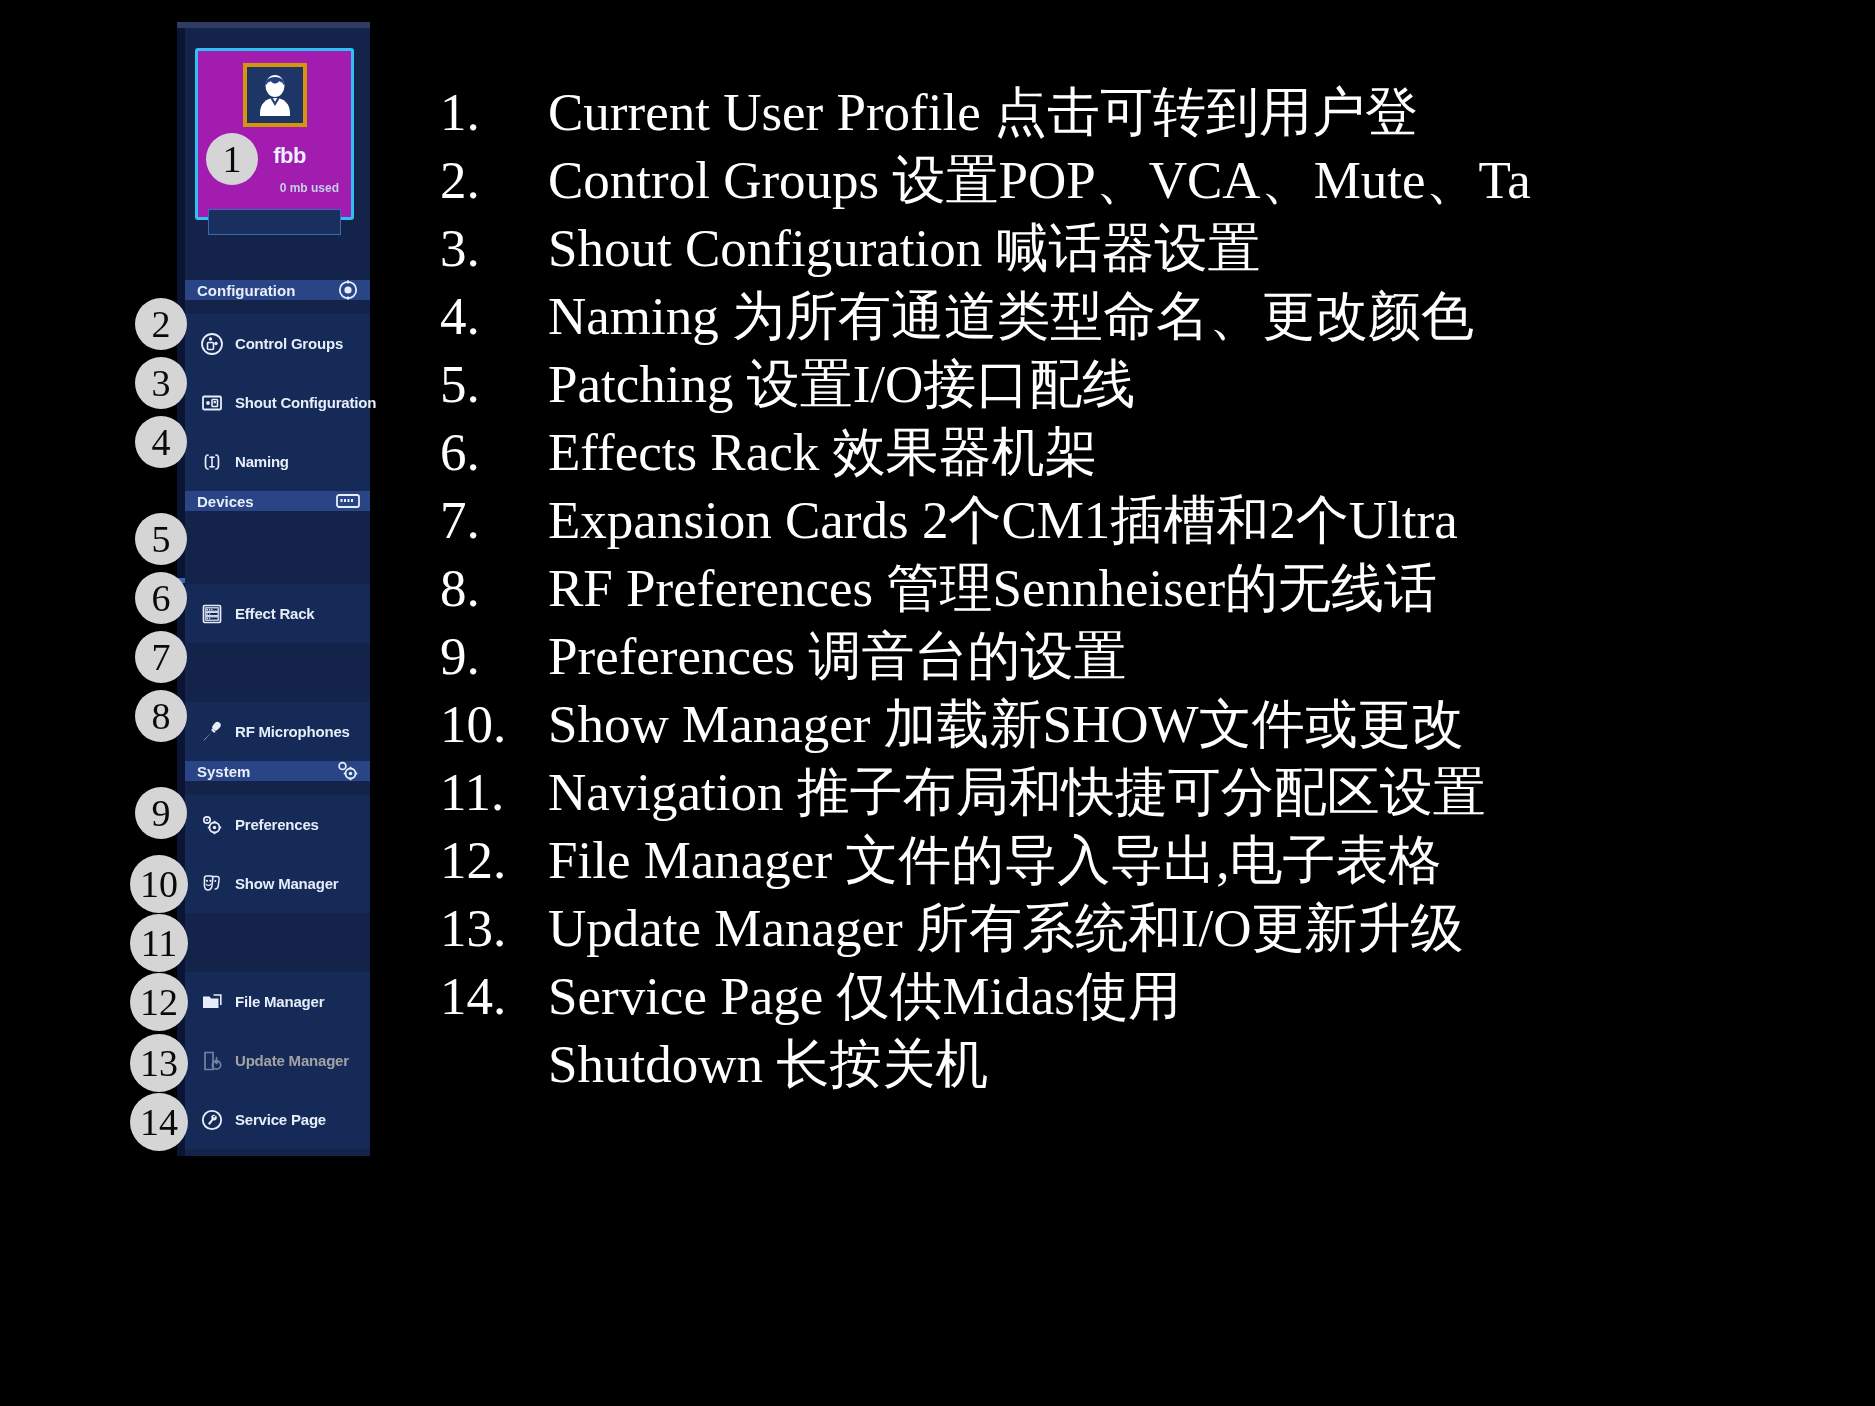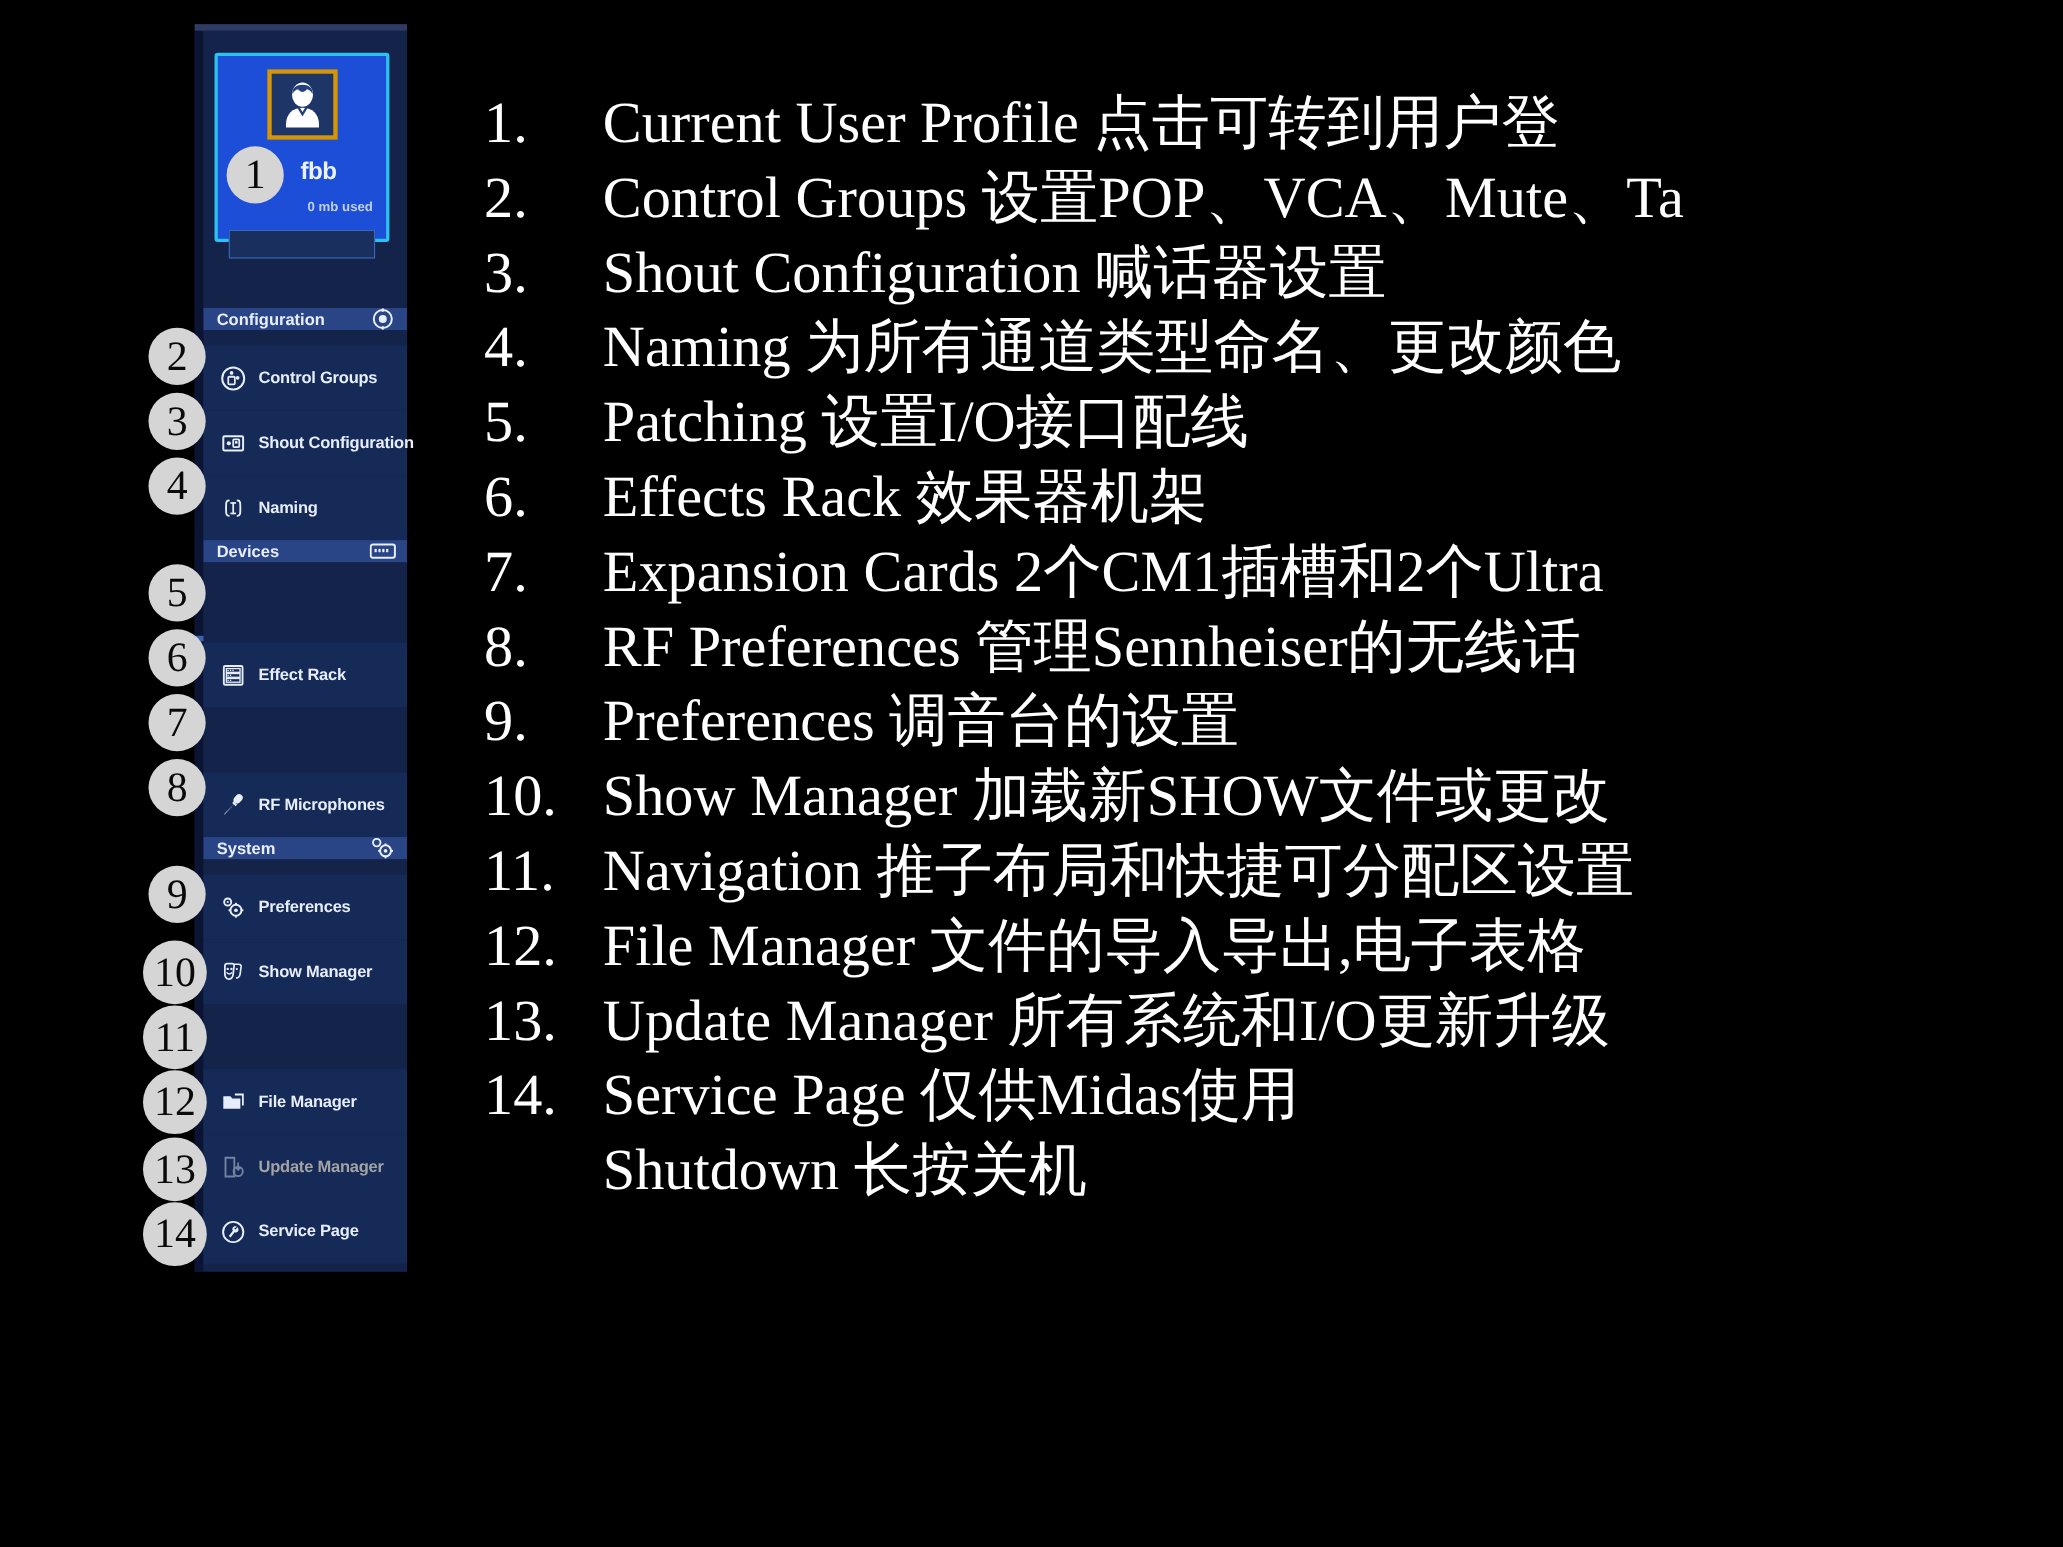--- a/index.html
+++ b/index.html
@@ -28,21 +28,21 @@
     background:#0b1533;
   }
   #sidebar-inner{
     position:absolute;left:8px;top:6px;width:185px;height:1128px;
     background:#132349;
   }
 
   
   #user-card{
     position:absolute;left:18px;top:26px;width:159px;height:172px;
-    background:#1d4ed8;
+    background:#a21caf;
     border:3px solid #2ec2f0;
     border-radius:3px;
     box-sizing:border-box;
   }
   #avatar-frame{
     position:absolute;left:50%;top:12px;transform:translateX(-50%);
     width:64px;height:64px;
     border:4px solid #d4960b;
     background:#1d3567;
     box-sizing:border-box;

